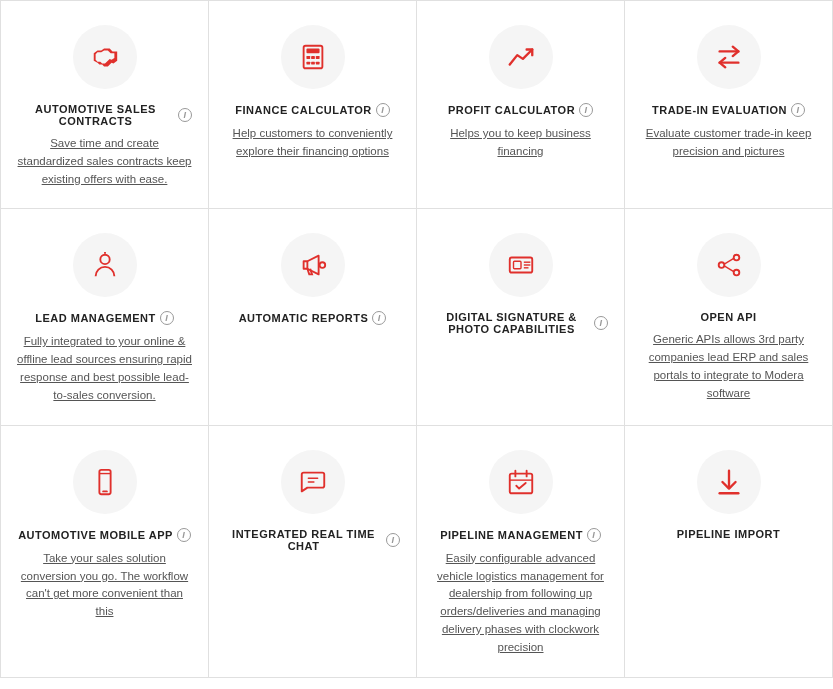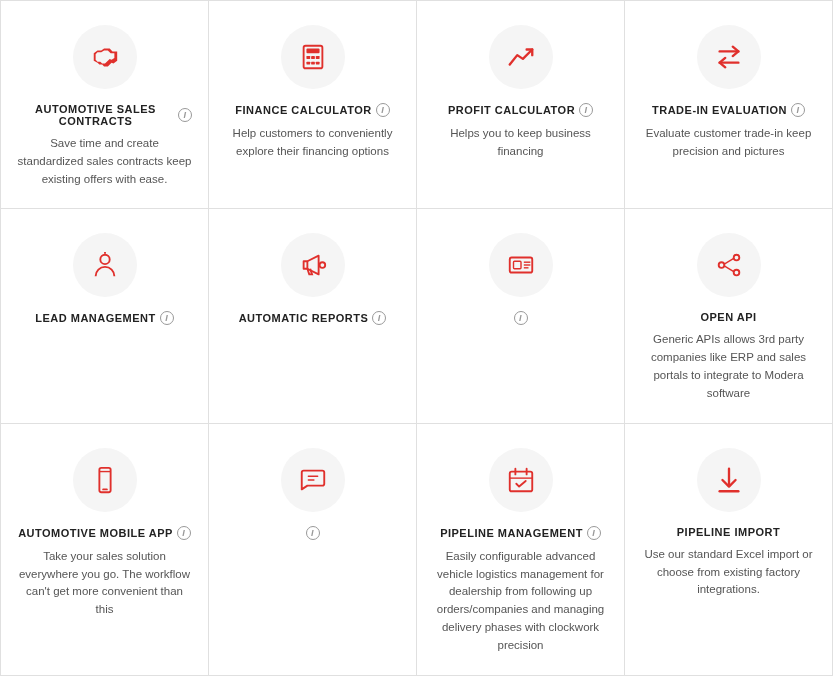--- a/index.html
+++ b/index.html
@@ -62,20 +62,21 @@
       color: #999;
       font-size: 9px;
       font-style: italic;
       font-weight: bold;
       flex-shrink: 0;
     }
     .card-desc {
       font-size: 11.5px;
       color: #555;
       line-height: 1.55;
+      text-decoration: underline;
     }
   </style>
 </head>
 <body>
 
 <div class="grid">
 <div class="card">
       <div class="icon-circle">
         <svg viewBox="0 0 32 32">
           <path d="M28 10h-4l-3-3H15l-3 2H8L4 12v8l4 2 2 2h3l2 2h4l4-4 2 1 4-3V10zm-2 7l-3 2-2-1-5 5H13l-2-2H8l-2-2v-6l2-2h4l3-2h4l3 3h4v4z"></path>
@@ -139,20 +140,21 @@
         <svg viewBox="0 0 32 32">
           <circle cx="16" cy="10" r="5" fill="none" stroke="#e0302c" stroke-width="2"></circle>
           <path d="M6 28c0-5.5 4.5-10 10-10s10 4.5 10 10" fill="none" stroke="#e0302c" stroke-width="2"></path>
           <line x1="16" y1="4" x2="16" y2="2" stroke="#e0302c" stroke-width="2"></line>
         </svg>
       </div>
       <div class="card-title">
         <span>LEAD MANAGEMENT</span>
         <span class="info-icon">i</span>
       </div>
+      <div class="card-desc">Fully integrated to your online &amp; offline lead sources ensuring rapid response and best possible lead-to-sales conversion.</div>
     </div>
     <div class="card">
       <div class="icon-circle">
         <svg viewBox="0 0 32 32">
           <path d="M6 12h4l12-6v20l-12-6H6z" fill="none" stroke="#e0302c" stroke-width="2" stroke-linejoin="round"></path>
           <path d="M10 12v8" fill="none" stroke="#e0302c" stroke-width="2"></path>
           <path d="M10 20l2 6h3l-2-6" fill="none" stroke="#e0302c" stroke-width="2"></path>
           <circle cx="26" cy="16" r="3" fill="none" stroke="#e0302c" stroke-width="2"></circle>
         </svg>
       </div>
@@ -165,86 +167,87 @@
       <div class="icon-circle">
         <svg viewBox="0 0 32 32">
           <rect x="4" y="8" width="24" height="16" rx="2" fill="none" stroke="#e0302c" stroke-width="2"></rect>
           <rect x="8" y="12" width="8" height="8" rx="1" fill="none" stroke="#e0302c" stroke-width="1.5"></rect>
           <line x1="19" y1="13" x2="26" y2="13" stroke="#e0302c" stroke-width="1.5"></line>
           <line x1="19" y1="16" x2="26" y2="16" stroke="#e0302c" stroke-width="1.5"></line>
           <line x1="19" y1="19" x2="24" y2="19" stroke="#e0302c" stroke-width="1.5"></line>
         </svg>
       </div>
       <div class="card-title">
+        <span>DIGITAL SIGNATURE &amp; PHOTO CAPABILITIES</span>
         <span class="info-icon">i</span>
       </div>
     </div>
     <div class="card">
       <div class="icon-circle">
         <svg viewBox="0 0 32 32">
           <circle cx="8" cy="16" r="3" fill="none" stroke="#e0302c" stroke-width="2"></circle>
           <circle cx="24" cy="8" r="3" fill="none" stroke="#e0302c" stroke-width="2"></circle>
           <circle cx="24" cy="24" r="3" fill="none" stroke="#e0302c" stroke-width="2"></circle>
           <line x1="11" y1="15" x2="21" y2="9" stroke="#e0302c" stroke-width="1.5"></line>
           <line x1="11" y1="17" x2="21" y2="23" stroke="#e0302c" stroke-width="1.5"></line>
         </svg>
       </div>
       <div class="card-title">
         <span>OPEN API</span>
       </div>
-      <div class="card-desc">Generic APIs allows 3rd party companies like ERP and sales portals to integrate to Modera software</div>
+      <div class="card-desc">Generic APIs allows 3rd party companies lead ERP and sales portals to integrate to Modera software</div>
     </div>
     <div class="card">
       <div class="icon-circle">
         <svg viewBox="0 0 32 32">
           <rect x="10" y="3" width="12" height="26" rx="2" fill="none" stroke="#e0302c" stroke-width="2"></rect>
           <line x1="14" y1="26" x2="18" y2="26" stroke="#e0302c" stroke-width="2" stroke-linecap="round"></line>
           <line x1="10" y1="7" x2="22" y2="7" stroke="#e0302c" stroke-width="1.5"></line>
         </svg>
       </div>
       <div class="card-title">
         <span>AUTOMOTIVE MOBILE APP</span>
         <span class="info-icon">i</span>
       </div>
-      <div class="card-desc">Take your sales solution everywhere you go. The workflow can't get more convenient than this</div>
+      <div class="card-desc">Take your sales solution conversion you go. The workflow can't get more convenient than this</div>
     </div>
     <div class="card">
       <div class="icon-circle">
         <svg viewBox="0 0 32 32">
           <path d="M6 6h20a2 2 0 012 2v12a2 2 0 01-2 2H10l-6 4V8a2 2 0 012-2z" fill="none" stroke="#e0302c" stroke-width="2" stroke-linejoin="round"></path>
           <line x1="11" y1="12" x2="21" y2="12" stroke="#e0302c" stroke-width="1.5" stroke-linecap="round"></line>
           <line x1="11" y1="16" x2="17" y2="16" stroke="#e0302c" stroke-width="1.5" stroke-linecap="round"></line>
         </svg>
       </div>
       <div class="card-title">
+        <span>INTEGRATED REAL TIME CHAT</span>
         <span class="info-icon">i</span>
       </div>
     </div>
     <div class="card">
       <div class="icon-circle">
         <svg viewBox="0 0 32 32">
           <rect x="4" y="7" width="24" height="21" rx="2" fill="none" stroke="#e0302c" stroke-width="2"></rect>
           <line x1="10" y1="4" x2="10" y2="10" stroke="#e0302c" stroke-width="2" stroke-linecap="round"></line>
           <line x1="22" y1="4" x2="22" y2="10" stroke="#e0302c" stroke-width="2" stroke-linecap="round"></line>
           <line x1="4" y1="14" x2="28" y2="14" stroke="#e0302c" stroke-width="1.5"></line>
           <polyline points="11,20 14,23 21,17" fill="none" stroke="#e0302c" stroke-width="2" stroke-linecap="round" stroke-linejoin="round"></polyline>
         </svg>
       </div>
       <div class="card-title">
         <span>PIPELINE MANAGEMENT</span>
         <span class="info-icon">i</span>
       </div>
-      <div class="card-desc">Easily configurable advanced vehicle logistics management for dealership from following up orders/companies and managing delivery phases with clockwork precision</div>
+      <div class="card-desc">Easily configurable advanced vehicle logistics management for dealership from following up orders/deliveries and managing delivery phases with clockwork precision</div>
     </div>
     <div class="card">
       <div class="icon-circle">
         <svg viewBox="0 0 32 32">
           <line x1="16" y1="4" x2="16" y2="22" stroke="#e0302c" stroke-width="2.5" stroke-linecap="round"></line>
           <polyline points="9,16 16,23 23,16" fill="none" stroke="#e0302c" stroke-width="2.5" stroke-linecap="round" stroke-linejoin="round"></polyline>
           <line x1="6" y1="28" x2="26" y2="28" stroke="#e0302c" stroke-width="2.5" stroke-linecap="round"></line>
         </svg>
       </div>
       <div class="card-title">
         <span>PIPELINE IMPORT</span>
       </div>
-      <div class="card-desc">Use our standard Excel import or choose from existing factory integrations.</div>
     </div>
   </div>
 
 </body></html>

